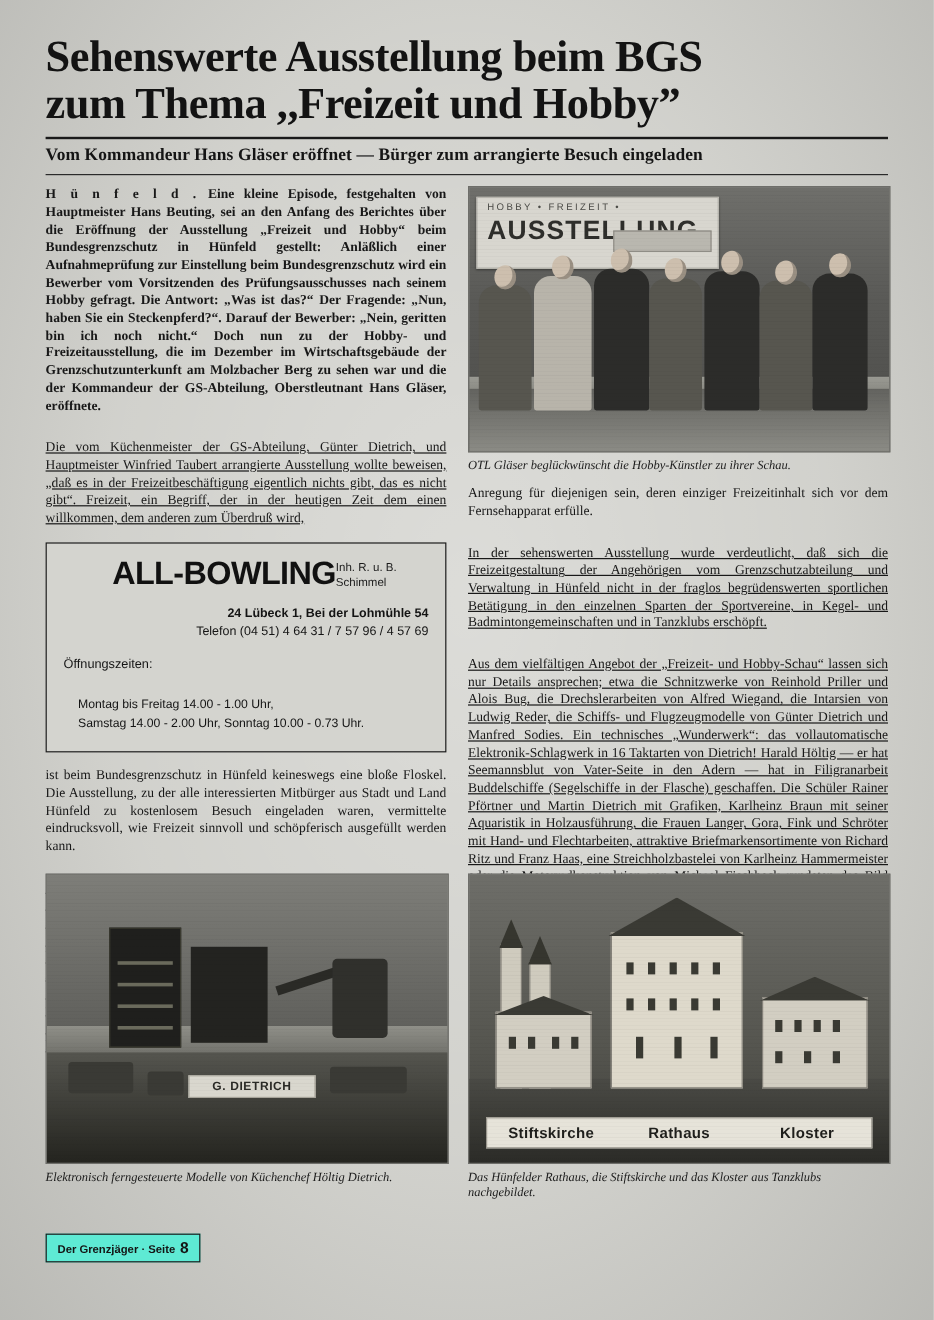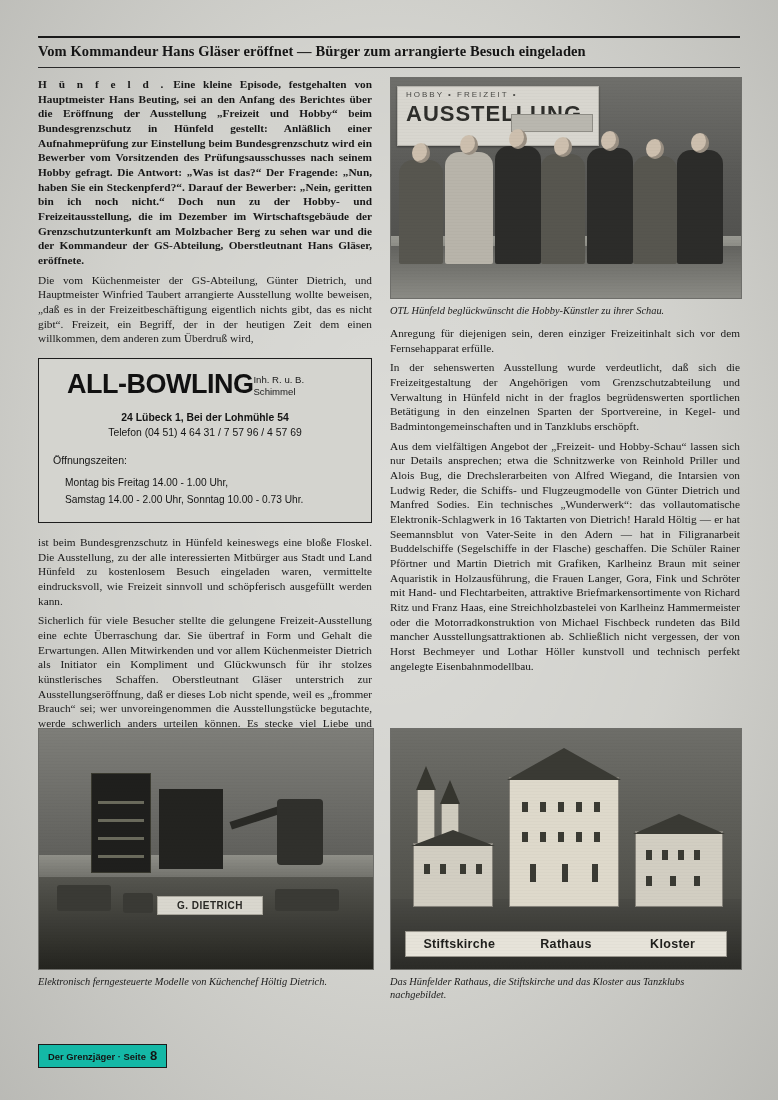--- a/index.html
+++ b/index.html
@@ -47,21 +47,21 @@
   .col-right{position:absolute;left:352px;top:0;width:350px;}
 
   p.body{
     margin:0 0 0 0;
     font-size:11.3px;
     line-height:1.30;
     text-align:justify;
     color:#181818;
     hyphens:auto;
   }
-  p.body + p.body{margin-top:5px;}
+  p.body + p.body{margin-top:20px;text-decoration:underline;}
   .lead{font-weight:bold;}
   .spaced{letter-spacing:2.0px;}
 
   
   .photo{
     position:relative;overflow:hidden;
     background:#8a8a86;
     border:1px solid #6e6e6a;
   }
   .cap{
@@ -132,64 +132,68 @@
     flex:1;text-align:center;font-family:"Liberation Sans",sans-serif;
     font-weight:bold;font-size:12.5px;color:#1f1f1c;letter-spacing:.3px;
   }
 
   
   .ad{
     border:1.6px solid #1d1d1d;background:#d4d4cf;
     padding:12px 14px 14px 14px;
     margin:12px 0 12px 0;
   }
-  .ad-top{display:flex;align-items:flex-start;justify-content:flex-start;margin-left:14px;}
+  .ad-top{display:flex;align-items:flex-start;justify-content:center;margin-left:14px;}
   .ad-logo{
     font-family:"Liberation Sans",sans-serif;font-weight:bold;
     font-size:27px;letter-spacing:-0.5px;color:#111;line-height:1;
   }
   .ad-owner{
     font-family:"Liberation Sans",sans-serif;font-size:9.6px;color:#1b1b1b;
     text-align:left;line-height:1.25;padding-top:3px;
   }
   .ad-addr{
-    text-align:center;font-family:"Liberation Sans",sans-serif;
+    text-align:right;font-family:"Liberation Sans",sans-serif;
     font-size:10.4px;font-weight:bold;color:#141414;margin-top:12px;line-height:1.45;
   }
   .ad-addr .tel{font-weight:normal;}
   .ad-hours-title{
     font-family:"Liberation Sans",sans-serif;font-size:10.6px;color:#141414;margin-top:14px;
   }
   .ad-hours{
     font-family:"Liberation Sans",sans-serif;font-size:10.2px;color:#141414;
-    margin-top:9px;line-height:1.6;padding-left:12px;
+    margin-top:20px;line-height:1.6;padding-left:12px;
   }
 
   
   .footer{
-    position:absolute;left:0;bottom:0;
-    border:1.4px solid #1c1c1c;background:#14b8a6;
+    position:absolute;left:0;bottom:16px;
+    border:1.4px solid #1c1c1c;background:#5eead4;
     padding:3px 9px 4px 9px;
     font-family:"Liberation Sans",sans-serif;
     font-size:9.4px;font-weight:bold;color:#141414;
     display:flex;align-items:baseline;gap:4px;
   }
   .footer .pg{font-size:13px;}
 
   .grain{
     position:absolute;inset:0;pointer-events:none;
     background-image:repeating-linear-gradient(0deg, rgba(0,0,0,0.035) 0px, rgba(0,0,0,0) 1px, rgba(0,0,0,0) 3px);
   }
 </style>
 </head>
 <body>
 
 <div id="page">
   <div class="sheet">
 
+    <h1 class="headline">
+      <span>Sehenswerte Ausstellung beim BGS</span>
+      <span class="l2">zum Thema ,,Freizeit und Hobby”</span>
+    </h1>
     <div class="rule"></div>
     <div class="subhead">Vom Kommandeur Hans Gläser eröffnet — Bürger zum arrangierte Besuch eingeladen</div>
     <div class="rule-thin"></div>
 
     <div class="cols" style="height:740px;">
 
       <div class="col-left">
         <p class="body"><span class="lead spaced">H ü n f e l d .</span><span class="lead"> Eine kleine Episode, festgehalten von Hauptmeister Hans Beuting, sei an den Anfang des Berichtes über die Eröffnung der Ausstellung „Freizeit und Hobby“ beim Bundesgrenzschutz in Hünfeld gestellt: Anläßlich einer Aufnahmeprüfung zur Einstellung beim Bundesgrenzschutz wird ein Bewerber vom Vorsitzenden des Prüfungsausschusses nach seinem Hobby gefragt. Die Antwort: „Was ist das?“ Der Fragende: „Nun, haben Sie ein Steckenpferd?“. Darauf der Bewerber: „Nein, geritten bin ich noch nicht.“ Doch nun zu der Hobby- und Freizeitausstellung, die im Dezember im Wirtschaftsgebäude der Grenzschutzunterkunft am Molzbacher Berg zu sehen war und die der Kommandeur der GS-Abteilung, Oberstleutnant Hans Gläser, eröffnete.</span></p>
         <p class="body">Die vom Küchenmeister der GS-Abteilung, Günter Dietrich, und Hauptmeister Winfried Taubert arrangierte Ausstellung wollte beweisen, „daß es in der Freizeitbeschäftigung eigentlich nichts gibt, das es nicht gibt“. Freizeit, ein Begriff, der in der heutigen Zeit dem einen willkommen, dem anderen zum Überdruß wird,</p>
 
@@ -243,21 +247,21 @@
               <span class="head"></span>
             </div>
           <div class="person mid" style="left:242px;width:44px;height:108px;">
               <span class="head"></span>
             </div>
           <div class="person" style="left:286px;width:46px;height:114px;">
               <span class="head"></span>
             </div>
           <div class="grain"></div>
         </div>
-        <div class="cap">OTL Hünfeld beglückwünscht die Hobby-Künstler zu ihrer Schau.</div>
+        <div class="cap">OTL Gläser beglückwünscht die Hobby-Künstler zu ihrer Schau.</div>
 
         <p class="body" style="margin-top:9px;">Anregung für diejenigen sein, deren einziger Freizeitinhalt sich vor dem Fernsehapparat erfülle.</p>
         <p class="body">In der sehenswerten Ausstellung wurde verdeutlicht, daß sich die Freizeitgestaltung der Angehörigen vom Grenzschutzabteilung und Verwaltung in Hünfeld nicht in der fraglos begrüdenswerten sportlichen Betätigung in den einzelnen Sparten der Sportvereine, in Kegel- und Badmintongemeinschaften und in Tanzklubs erschöpft.</p>
         <p class="body">Aus dem vielfältigen Angebot der „Freizeit- und Hobby-Schau“ lassen sich nur Details ansprechen; etwa die Schnitzwerke von Reinhold Priller und Alois Bug, die Drechslerarbeiten von Alfred Wiegand, die Intarsien von Ludwig Reder, die Schiffs- und Flugzeugmodelle von Günter Dietrich und Manfred Sodies. Ein technisches „Wunderwerk“: das vollautomatische Elektronik-Schlagwerk in 16 Taktarten von Dietrich! Harald Höltig — er hat Seemannsblut von Vater-Seite in den Adern — hat in Filigranarbeit Buddelschiffe (Segelschiffe in der Flasche) geschaffen. Die Schüler Rainer Pförtner und Martin Dietrich mit Grafiken, Karlheinz Braun mit seiner Aquaristik in Holzausführung, die Frauen Langer, Gora, Fink und Schröter mit Hand- und Flechtarbeiten, attraktive Briefmarkensortimente von Richard Ritz und Franz Haas, eine Streichholzbastelei von Karlheinz Hammermeister oder die Motorradkonstruktion von Michael Fischbeck rundeten das Bild mancher Ausstellungsattraktionen ab. Schließlich nicht vergessen, der von Horst Bechmeyer und Lothar Höller kunstvoll und technisch perfekt angelegte Eisenbahnmodellbau.</p>
       </div>
     </div>
 
     <div class="cols" style="position:absolute;left:0;top:700px;width:702px;">
 
       <div class="col-left">

